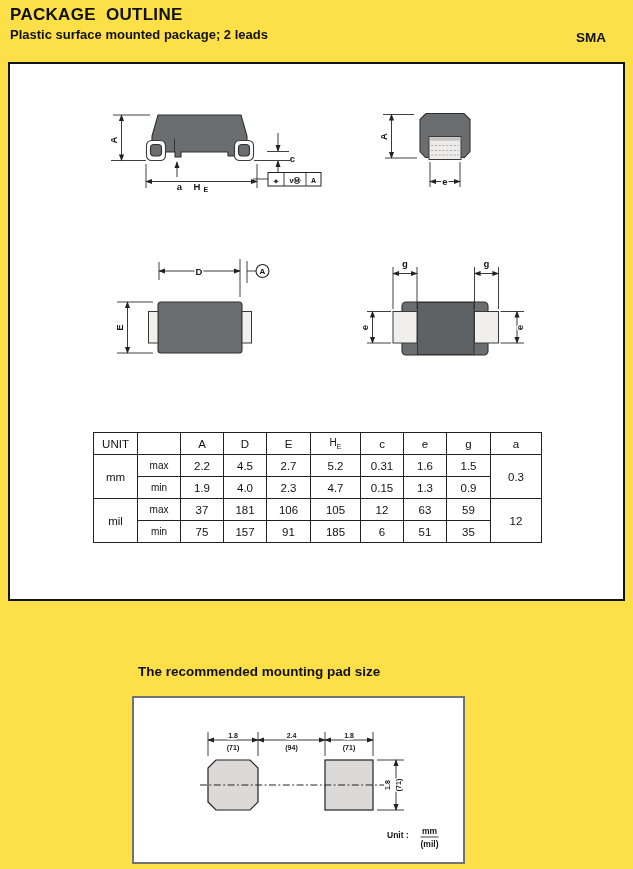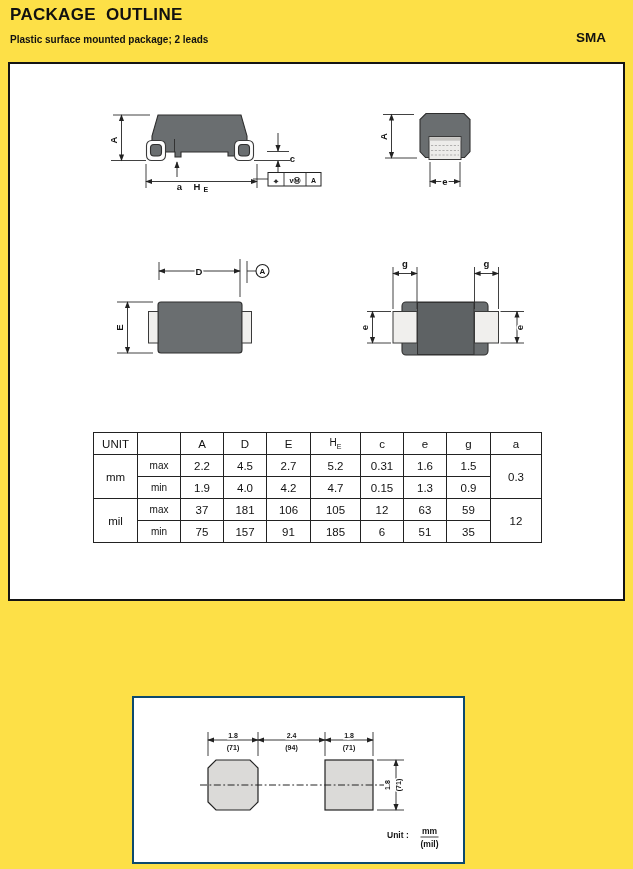--- a/index.html
+++ b/index.html
@@ -1,27 +1,27 @@
 <!DOCTYPE html>
 <html><head>
 <meta charset="utf-8">
 <style>
   html,body { margin:0; padding:0; background:#fff; }
   .page { position:relative; width:633px; height:869px; background:#fde047;
           font-family:"Liberation Sans", sans-serif; color:#111; overflow:hidden; }
 
   .title    { position:absolute; left:10px; top:5px;  font-size:17px; font-weight:700;
               letter-spacing:.3px; white-space:pre; }
-  .subtitle { position:absolute; left:10px; top:34px; font-size:10px; font-weight:700; }
+  .subtitle { position:absolute; left:10px; top:27px; font-size:13px; font-weight:700; }
   .pkg      { position:absolute; left:576px; top:30px; font-size:13.5px; font-weight:700; }
 
   .mainbox { position:absolute; left:8px; top:62px; width:613px; height:535px;
              border:2px solid #141414; background:#fff; }
   .padbox  { position:absolute; left:132px; top:696px; width:329px; height:164px;
-             border:2px solid #0c4a6e; background:#fff; }
+             border:2px solid #737373; background:#fff; }
   .pad-heading { position:absolute; left:138px; top:664px; font-size:13.5px; font-weight:700; }
 
   svg { position:absolute; left:0; top:0; }
 
   
   .dim  { stroke:#222; stroke-width:0.9; fill:none; }
   .thin { stroke:#2c2c2c; stroke-width:0.9; fill:none; }
   .body-fill   { fill:#6a6e70; stroke:#2f2f2f; stroke-width:1.1; }
   .center-fill { fill:#5e6264; stroke:#333; stroke-width:1; }
   .lead-white  { fill:#fdfdfd; stroke:#3a3a3a; stroke-width:1.1; }
@@ -223,21 +223,21 @@
           <td>5.2</td>
           <td>0.31</td>
           <td>1.6</td>
           <td>1.5</td>
           <td rowspan="2">0.3</td>
         </tr>
         <tr>
           <td class="mx">min</td>
           <td>1.9</td>
           <td>4.0</td>
-          <td>4.2</td>
+          <td>2.3</td>
           <td>4.7</td>
           <td>0.15</td>
           <td>1.3</td>
           <td>0.9</td>
         </tr>
         <tr>
           <td rowspan="2">mil</td>
           <td class="mx">max</td>
           <td>37</td>
           <td>181</td>
@@ -255,20 +255,21 @@
           <td>91</td>
           <td>185</td>
           <td>6</td>
           <td>51</td>
           <td>35</td>
         </tr>
       </tbody>
     </table>
   </div>
 
+  <div class="pad-heading">The recommended mounting pad size</div>
 
   <div class="padbox">
     <svg width="329" height="164" viewBox="134 698 329 164">
       <defs>
         <marker id="ar2" viewBox="0 0 10 10" refX="8.5" refY="5" markerWidth="8" markerHeight="8" orient="auto-start-reverse">
           <path d="M0,1.4 L9.5,5 L0,8.6 Z" fill="#222"></path>
         </marker>
       </defs>
 
       <polygon class="pad-gray" points="216,760 250,760 258,768 258,802 250,810 216,810 208,802 208,768"></polygon>

